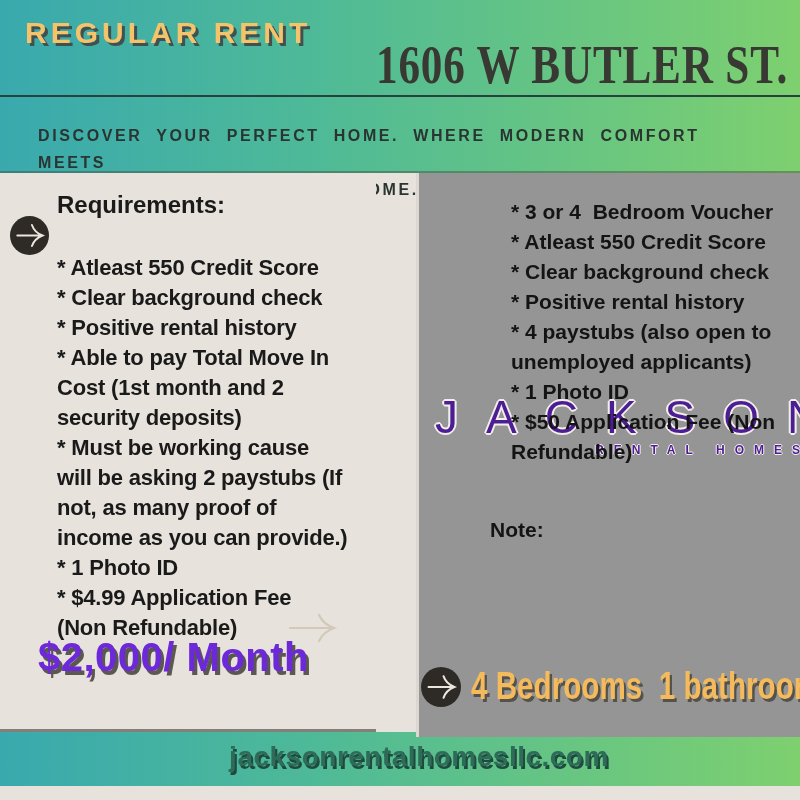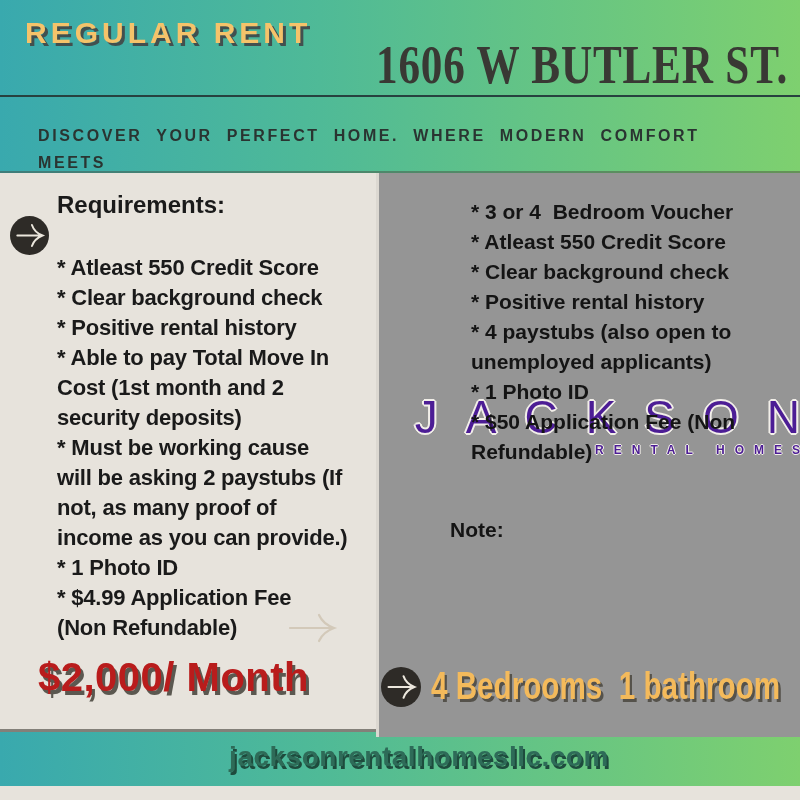--- a/index.html
+++ b/index.html
@@ -25,38 +25,38 @@
   
   .tagline-band { height:76px; border-bottom:2px solid rgba(70,70,60,.45); }
   .tagline-text {
     padding:25px 30px 0 38px;
     font-size:16px; font-weight:800; color:#2a3431;
     letter-spacing:2.6px; word-spacing:7px; line-height:27px;
     white-space:pre-wrap;
   }
 
   
-  .main-content { position:relative; display:flex; height:559px; z-index:2; }
+  .main-content { position:relative; display:flex; height:559px; z-index:2;gap:40px; }
 
   .requirements-panel {
     position:relative; width:376px; background:#e7e3dc;
     border-bottom:3px solid rgba(50,48,40,.55); color:#1a1a1a;
   }
   .arrow-badge { position:absolute; left:10px; top:43px; width:39px; height:39px; }
   .req-heading { position:absolute; left:57px; top:18px; font-size:24px; font-weight:700; }
   .req-list {
     position:absolute; left:57px; top:80px; right:8px;
     font-size:22px; font-weight:700; line-height:30px;
     letter-spacing:-.2px; white-space:pre-wrap;
   }
   .faint-arrow { position:absolute; left:288px; top:438px; }
   .monthly-price {
-    position:absolute; left:38px; top:482px; white-space:pre;
+    position:absolute; left:38px; top:462px; white-space:pre;
     font-size:40px; font-weight:800; letter-spacing:.5px;
-    color:#b91c1c; text-shadow:3px 4px 0 #5b5850;
+    color:#6d28d9; text-shadow:3px 4px 0 #5b5850;
   }
 
   .section8-panel {
     position:relative; flex:1; background:#959595; height:564px;
     border-left:3px solid #dcd8d1; color:#141414; z-index:1;
   }
   .jackson-logo { position:absolute; left:16px; right:0; top:221px; text-align:right; color:#4c1d95; z-index:1; }
   .logo-wordmark {
     font-size:46px; font-weight:400; letter-spacing:28px; margin-right:-28px; line-height:1;
     text-shadow:-2px 0 0 #f2efe9, 2px 0 0 #f2efe9, 0 -2px 0 #f2efe9, 0 2px 0 #f2efe9,

